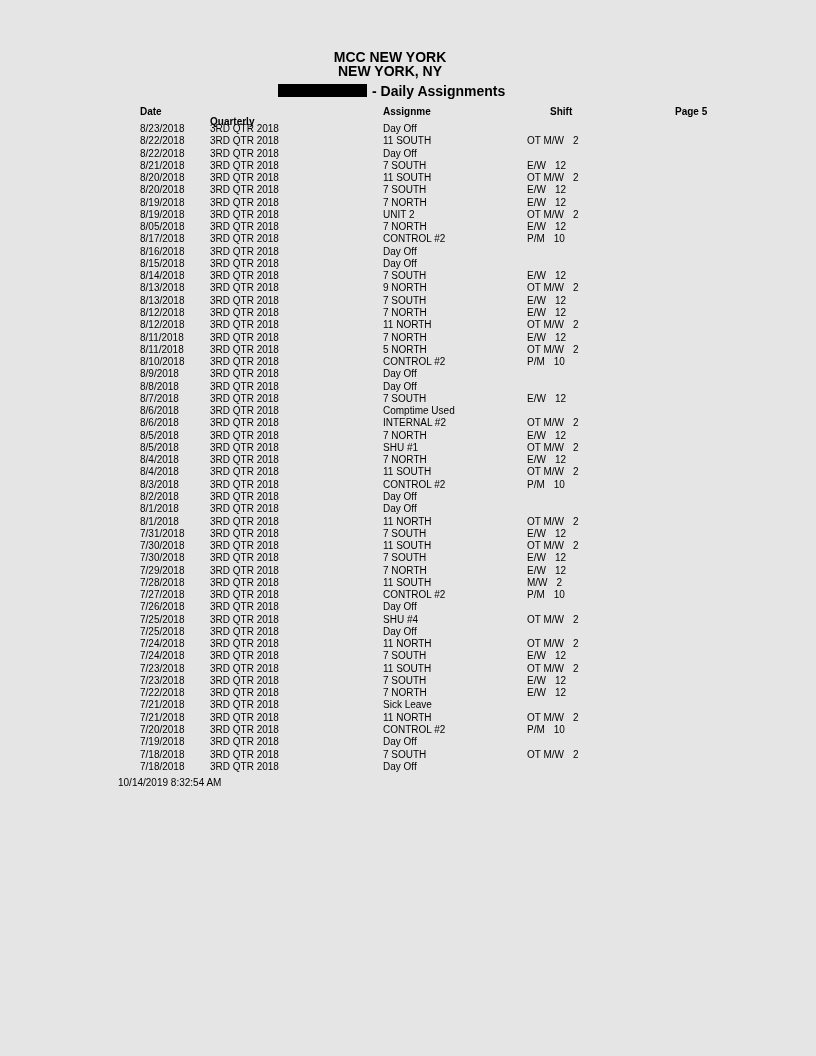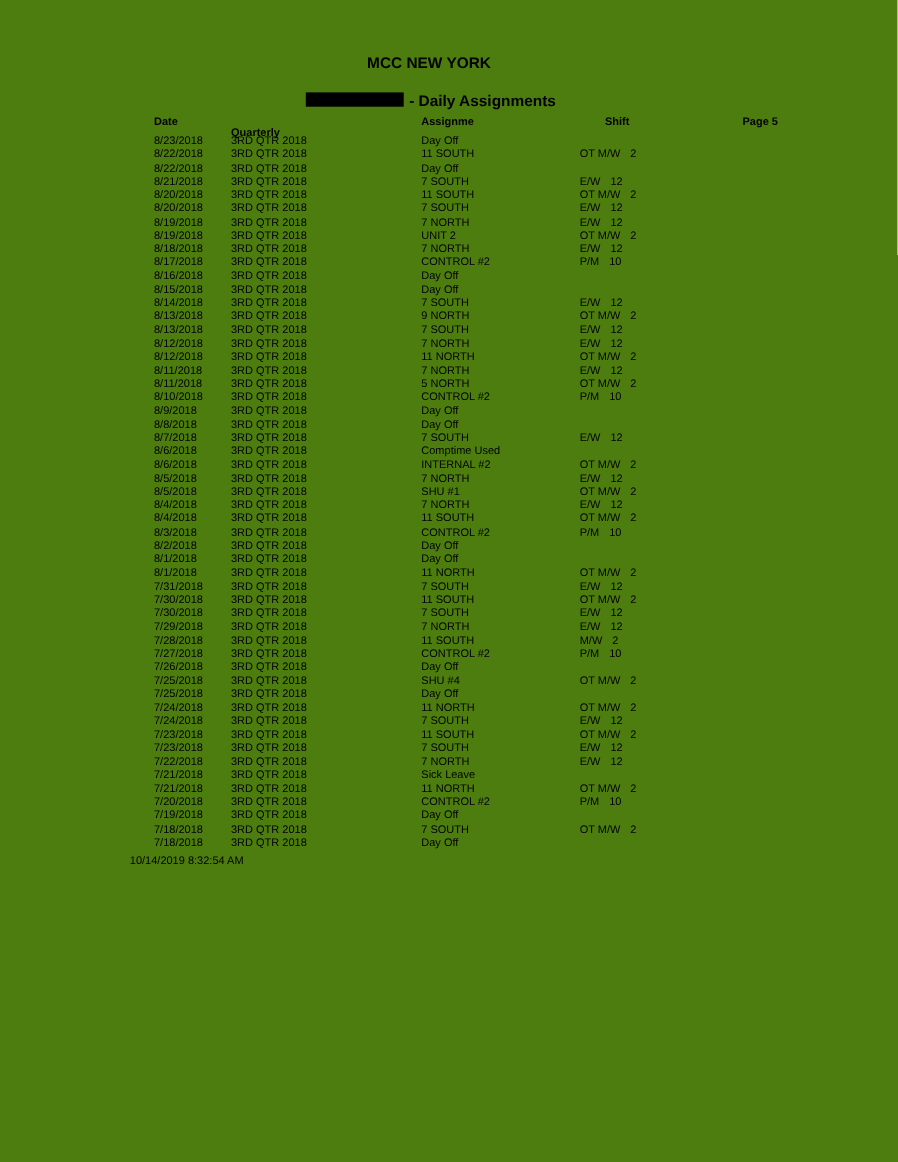--- a/index.html
+++ b/index.html
@@ -10,21 +10,21 @@
   body {
     width: 816px;
     height: 1056px;
     font-family: "Liberation Sans", sans-serif;
     color: #000000;
   }
   .page {
     position: relative;
     width: 816px;
     height: 1056px;
-    background: #4d7c0f;
+    background: #e5e5e5;
     overflow: hidden;
   }
   .center-line {
     position: absolute;
     left: 0;
     width: 780px;
     text-align: center;
     font-weight: bold;
     font-size: 14px;
     line-height: 14px;
@@ -112,20 +112,21 @@
     white-space: pre;
   }
 </style>
 </head>
 <body>
 
 <div class="page">
 
   <div class="center-line facility">MCC NEW YORK</div>
 
+  <div class="center-line location">NEW YORK, NY</div>
 
   <div class="redaction"></div>
 
   <div class="report-title">- Daily Assignments</div>
 
   <div class="page-number">Page 5</div>
 
   <div class="col-headers">
     <span class="hx-date">Date</span>
     <span class="hx-qtr">Quarterly</span>
@@ -184,21 +185,21 @@
     </div>
 
     <div class="row">
       <span class="cell-date">8/19/2018</span>
       <span class="cell-qtr">3RD QTR 2018</span>
       <span class="cell-assign">UNIT 2</span>
       <span class="cell-shift"><span class="code">OT M/W</span><span class="hours">2</span></span>
     </div>
 
     <div class="row">
-      <span class="cell-date">8/18/2018</span>
+      <span class="cell-date">8/05/2018</span>
       <span class="cell-qtr">3RD QTR 2018</span>
       <span class="cell-assign">7 NORTH</span>
       <span class="cell-shift"><span class="code">E/W</span><span class="hours">12</span></span>
     </div>
 
     <div class="row">
       <span class="cell-date">8/17/2018</span>
       <span class="cell-qtr">3RD QTR 2018</span>
       <span class="cell-assign">CONTROL #2</span>
       <span class="cell-shift"><span class="code">P/M</span><span class="hours">10</span></span>

